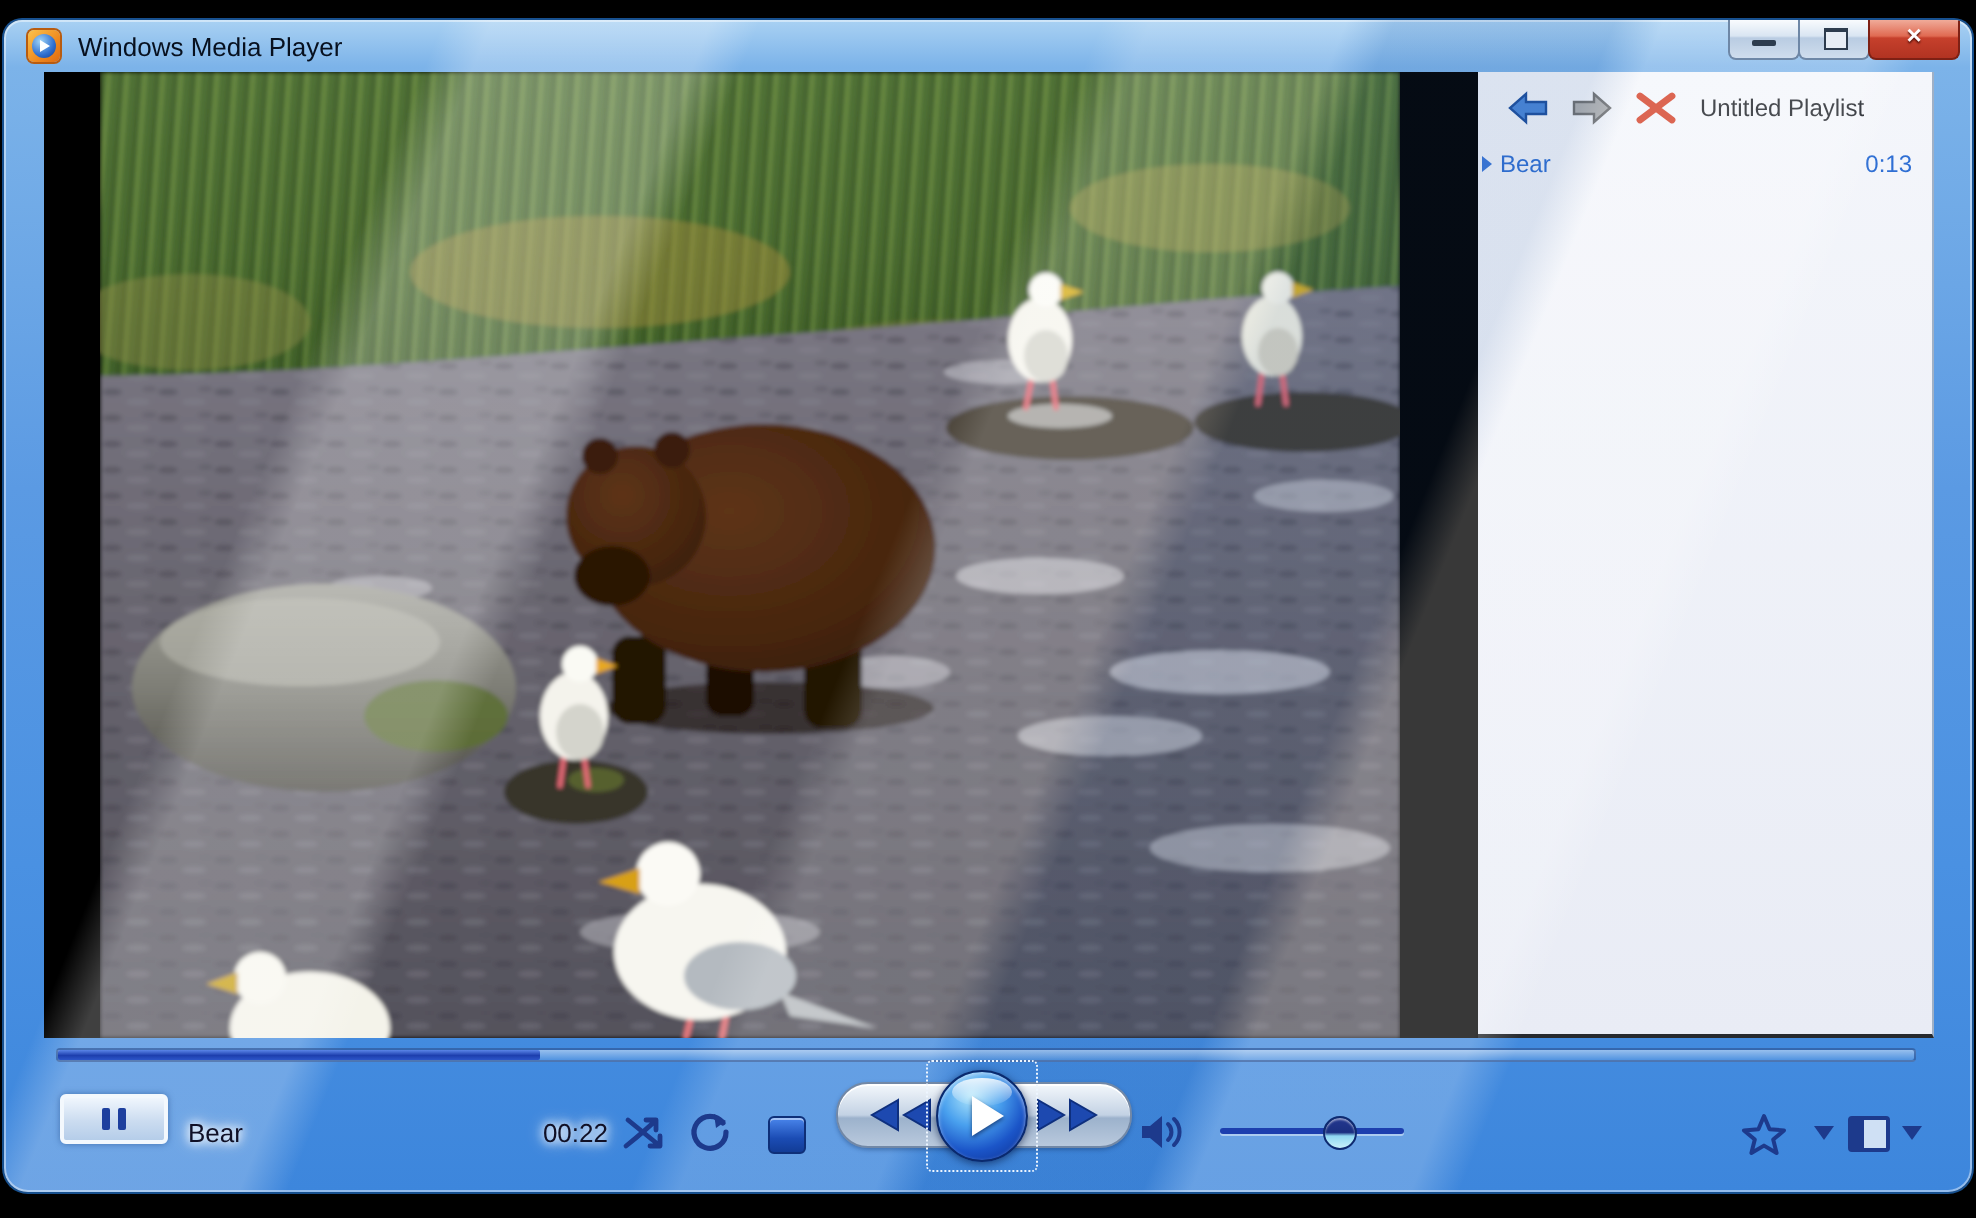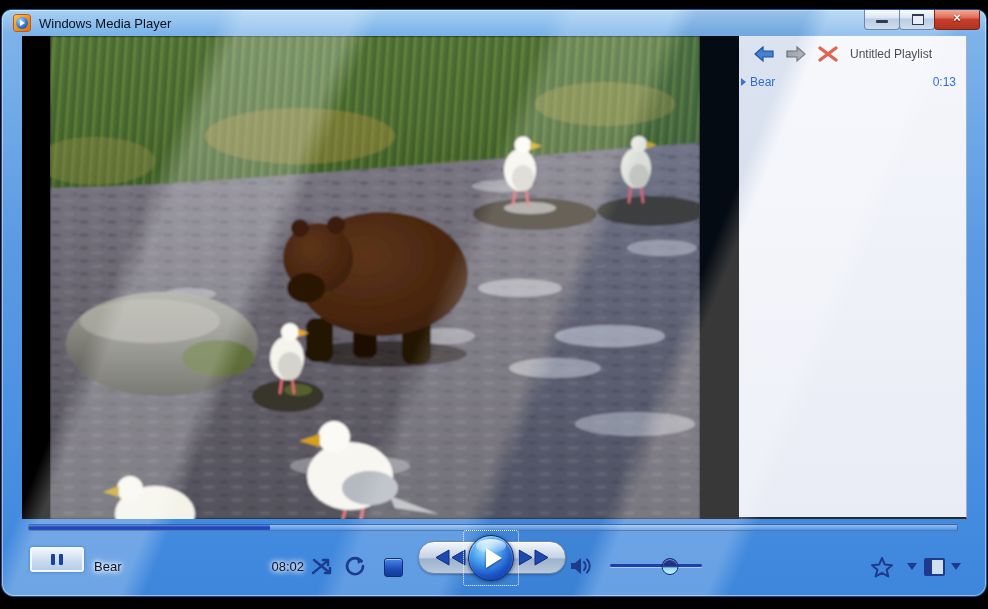--- a/index.html
+++ b/index.html
@@ -288,21 +288,21 @@
 
     <div class="seekbar">
       <div class="seek-fill" style="width: 26%;"></div>
     </div>
 
     <div class="ctl pause-btn">
       <i></i>
         <i></i>
     </div>
     <div class="ctl glowtext track-label">Bear</div>
-    <div class="ctl glowtext elapsed">08:02</div>
+    <div class="ctl glowtext elapsed">00:22</div>
 
     <div class="ctl icon-btn shuffle-icon">
       <svg width="24" height="20" viewBox="0 0 24 20">
         <path d="M3,17 C8,13 14,8 18,4 M18,4 L18,9 M18,4 L13,4" stroke="#1d3a8c" stroke-width="2.4" fill="none" stroke-linecap="round" stroke-linejoin="round"></path>
         <path d="M4,4 C9,8 15,13 20,17 M20,17 L20,12 M20,17 L15,17" stroke="#1d3a8c" stroke-width="2.4" fill="none" stroke-linecap="round" stroke-linejoin="round"></path>
       </svg>
     </div>
     <div class="ctl icon-btn repeat-icon">
       <svg width="22" height="22" viewBox="0 0 22 22">
         <path d="M17.5,6.5 A8 8 0 1 0 19,11" stroke="#1d3a8c" stroke-width="2.6" fill="none" stroke-linecap="round"></path>

